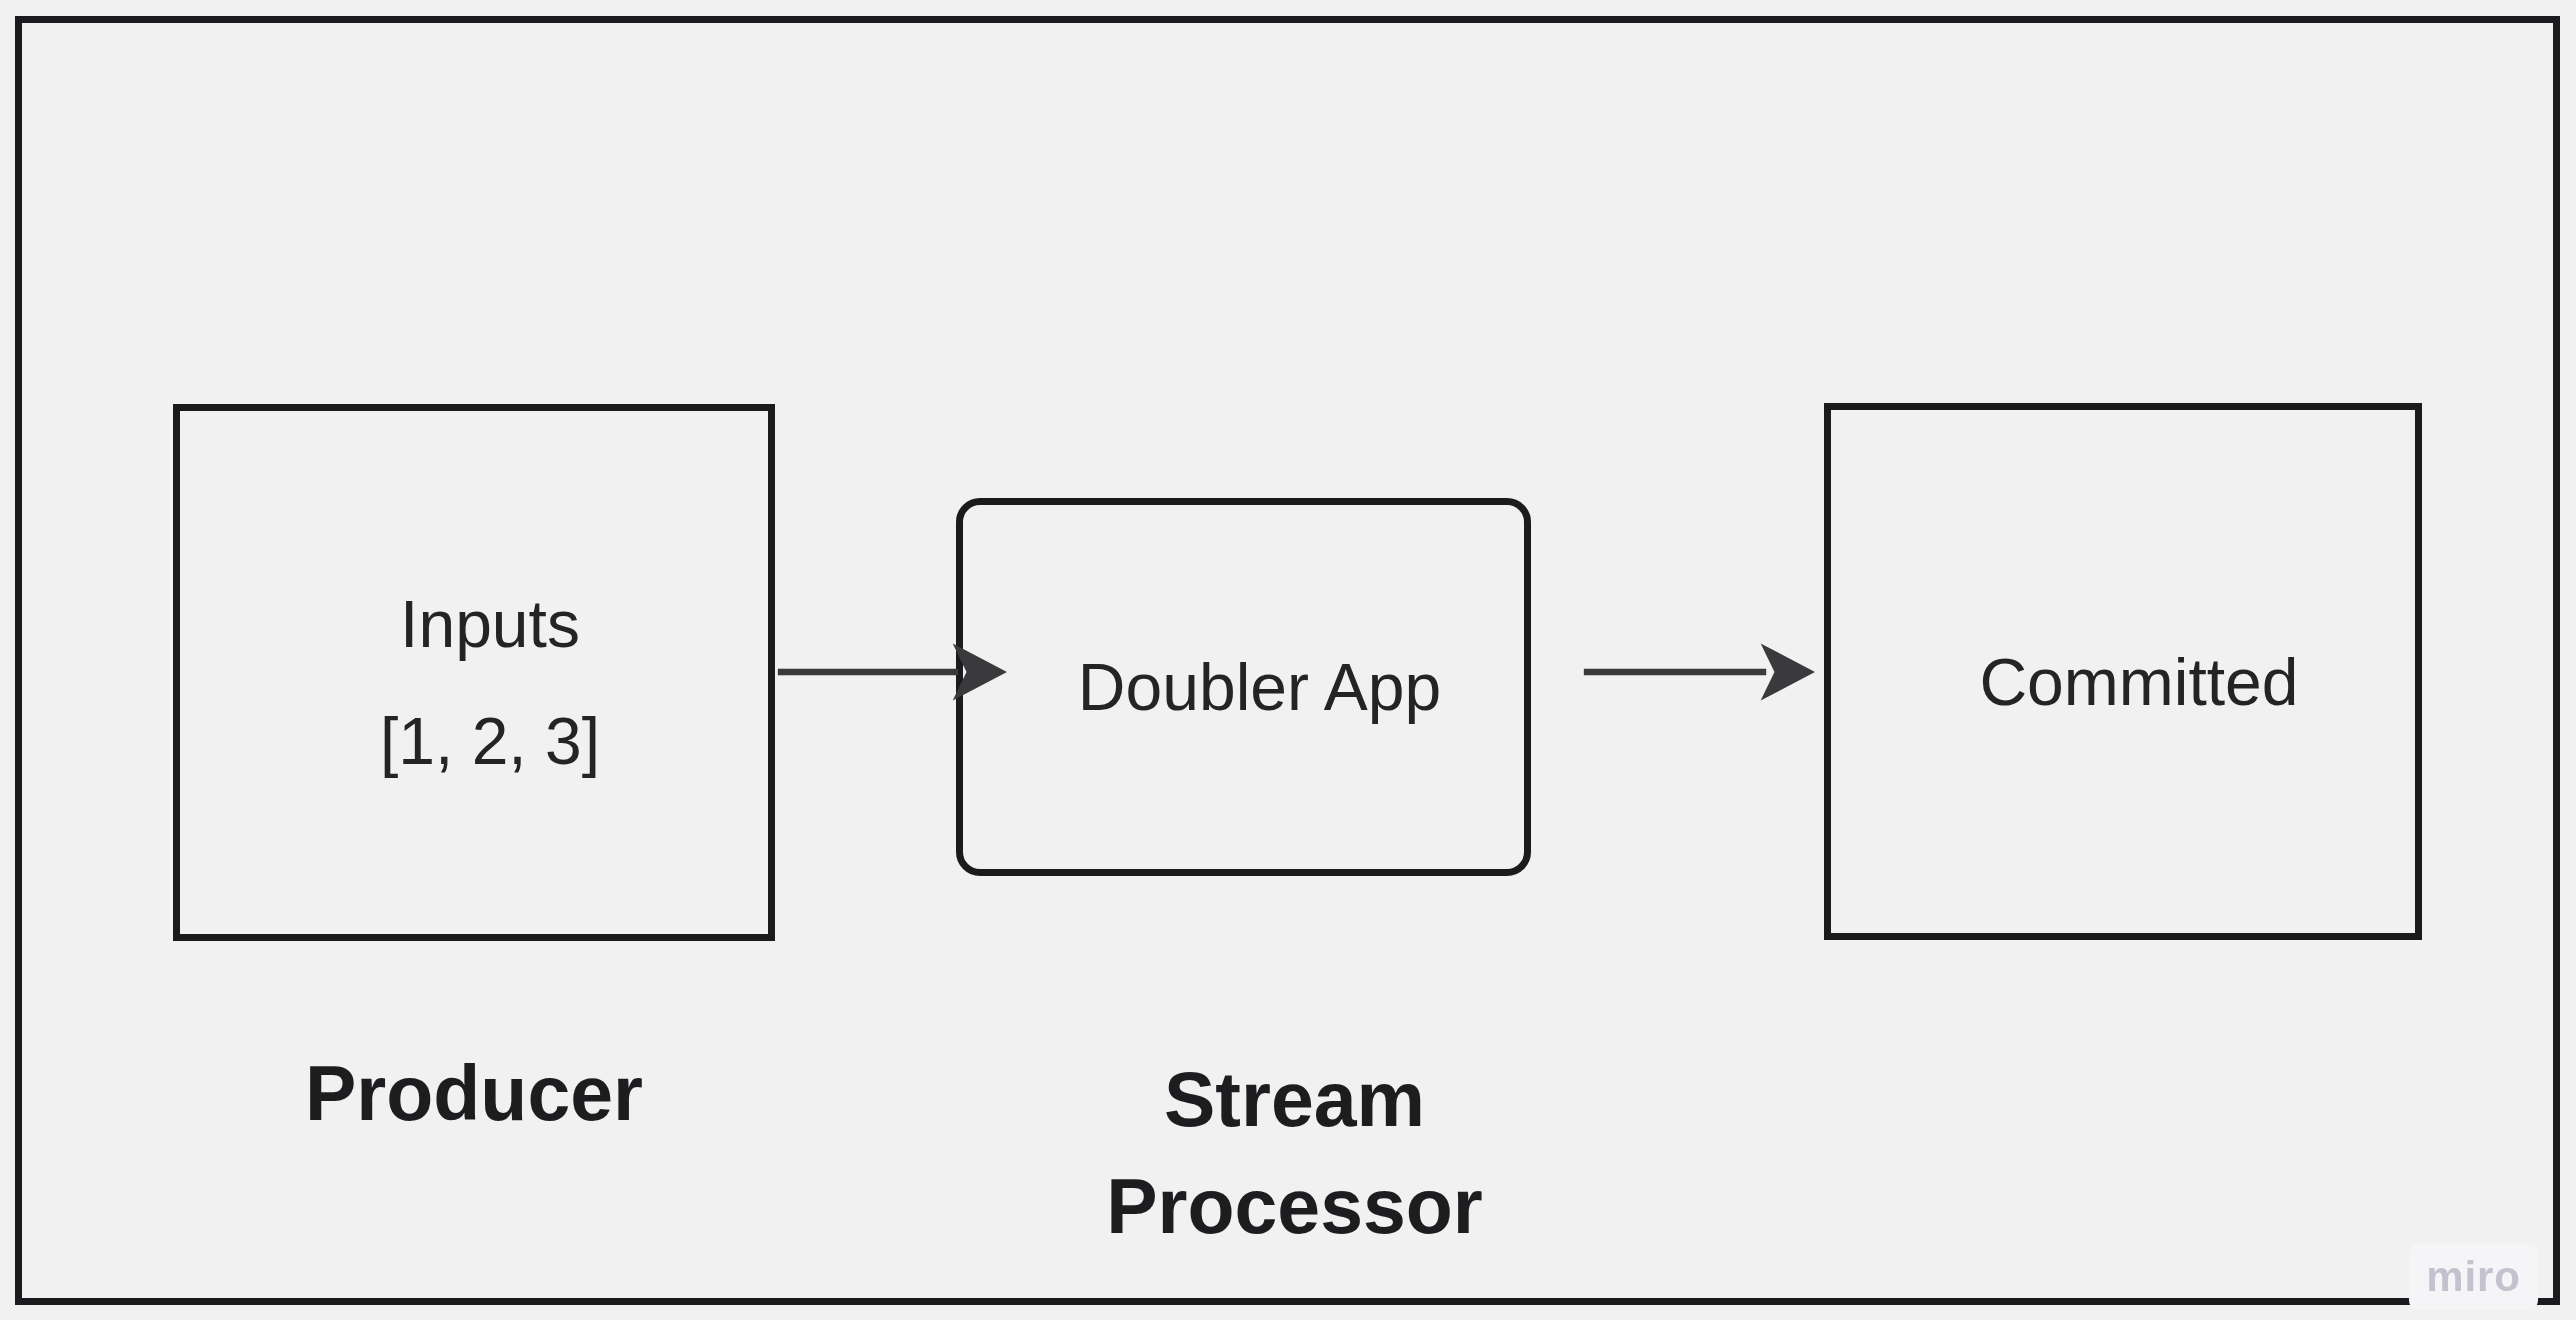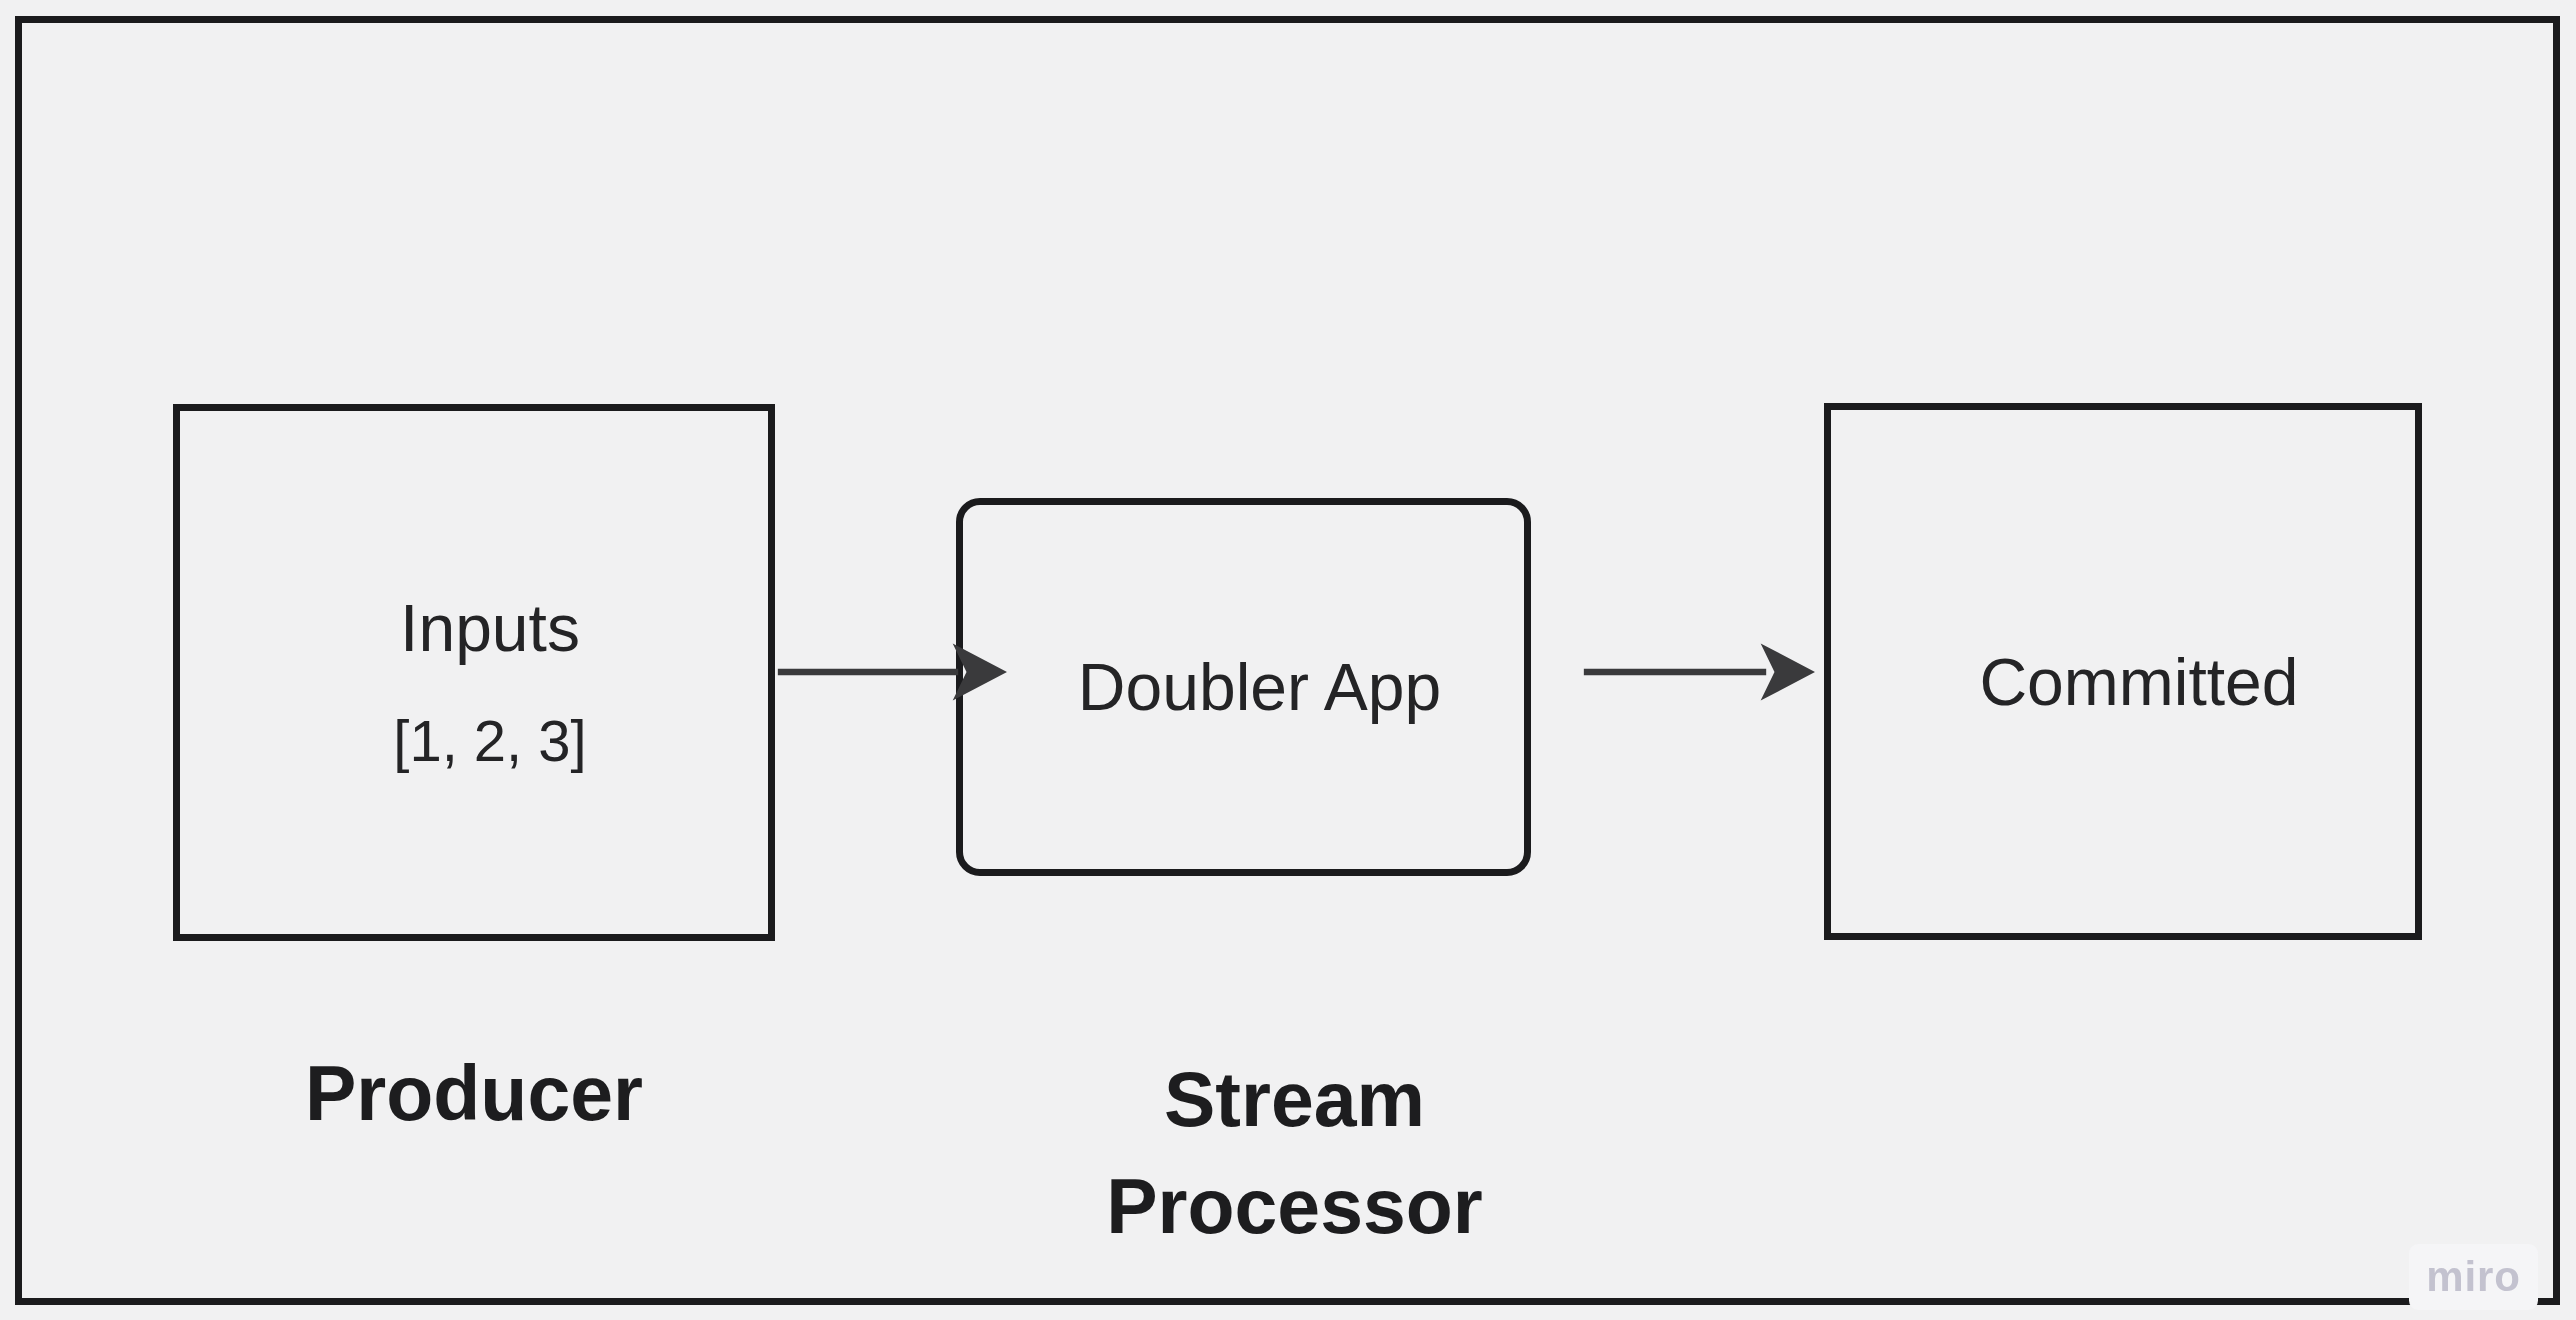--- a/index.html
+++ b/index.html
@@ -55,21 +55,21 @@
     color: #212123;
     padding-left: 32px;
   }
   .node .line1 {
     font-size: 66px;
     line-height: 1;
     font-weight: 400;
     color: #242426;
   }
   .node .line2 {
-    font-size: 58px;
+    font-size: 66px;
     line-height: 1;
     font-weight: 400;
     color: #242426;
     margin-top: 51px;
     white-space: nowrap;
   }
   .node .line2.bold {
     font-weight: 700;
     color: #1c1c1e;
   }

